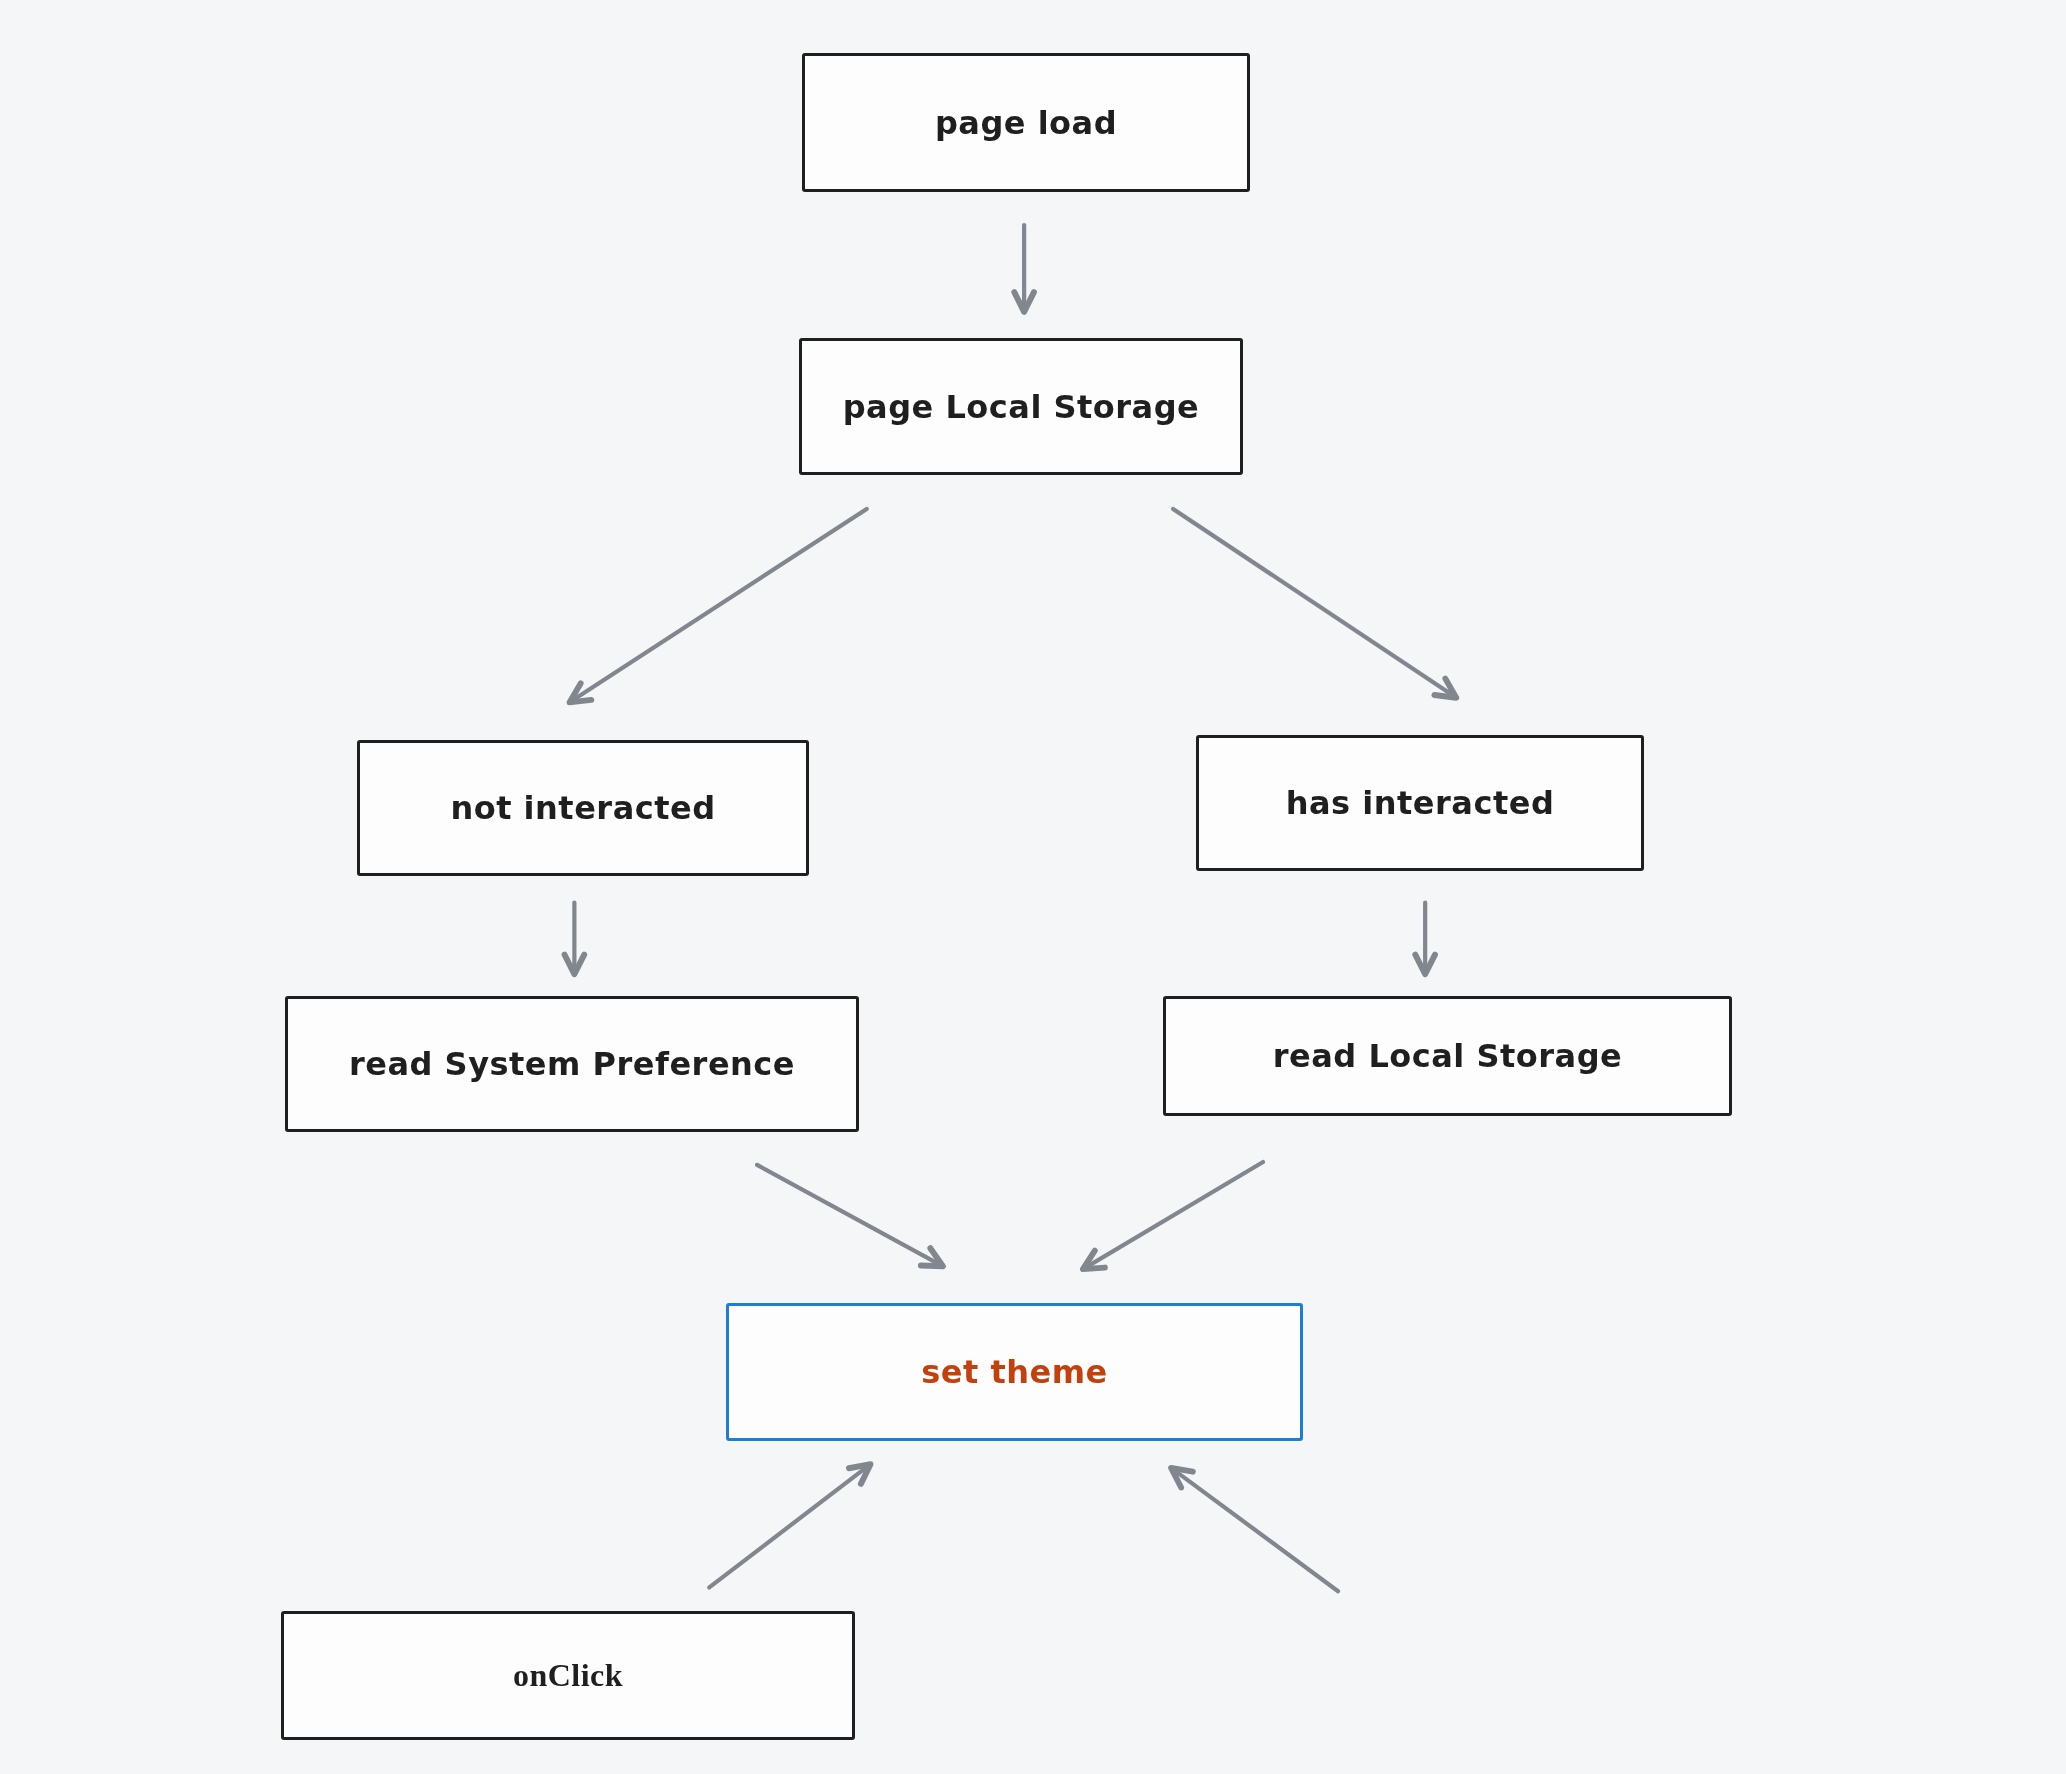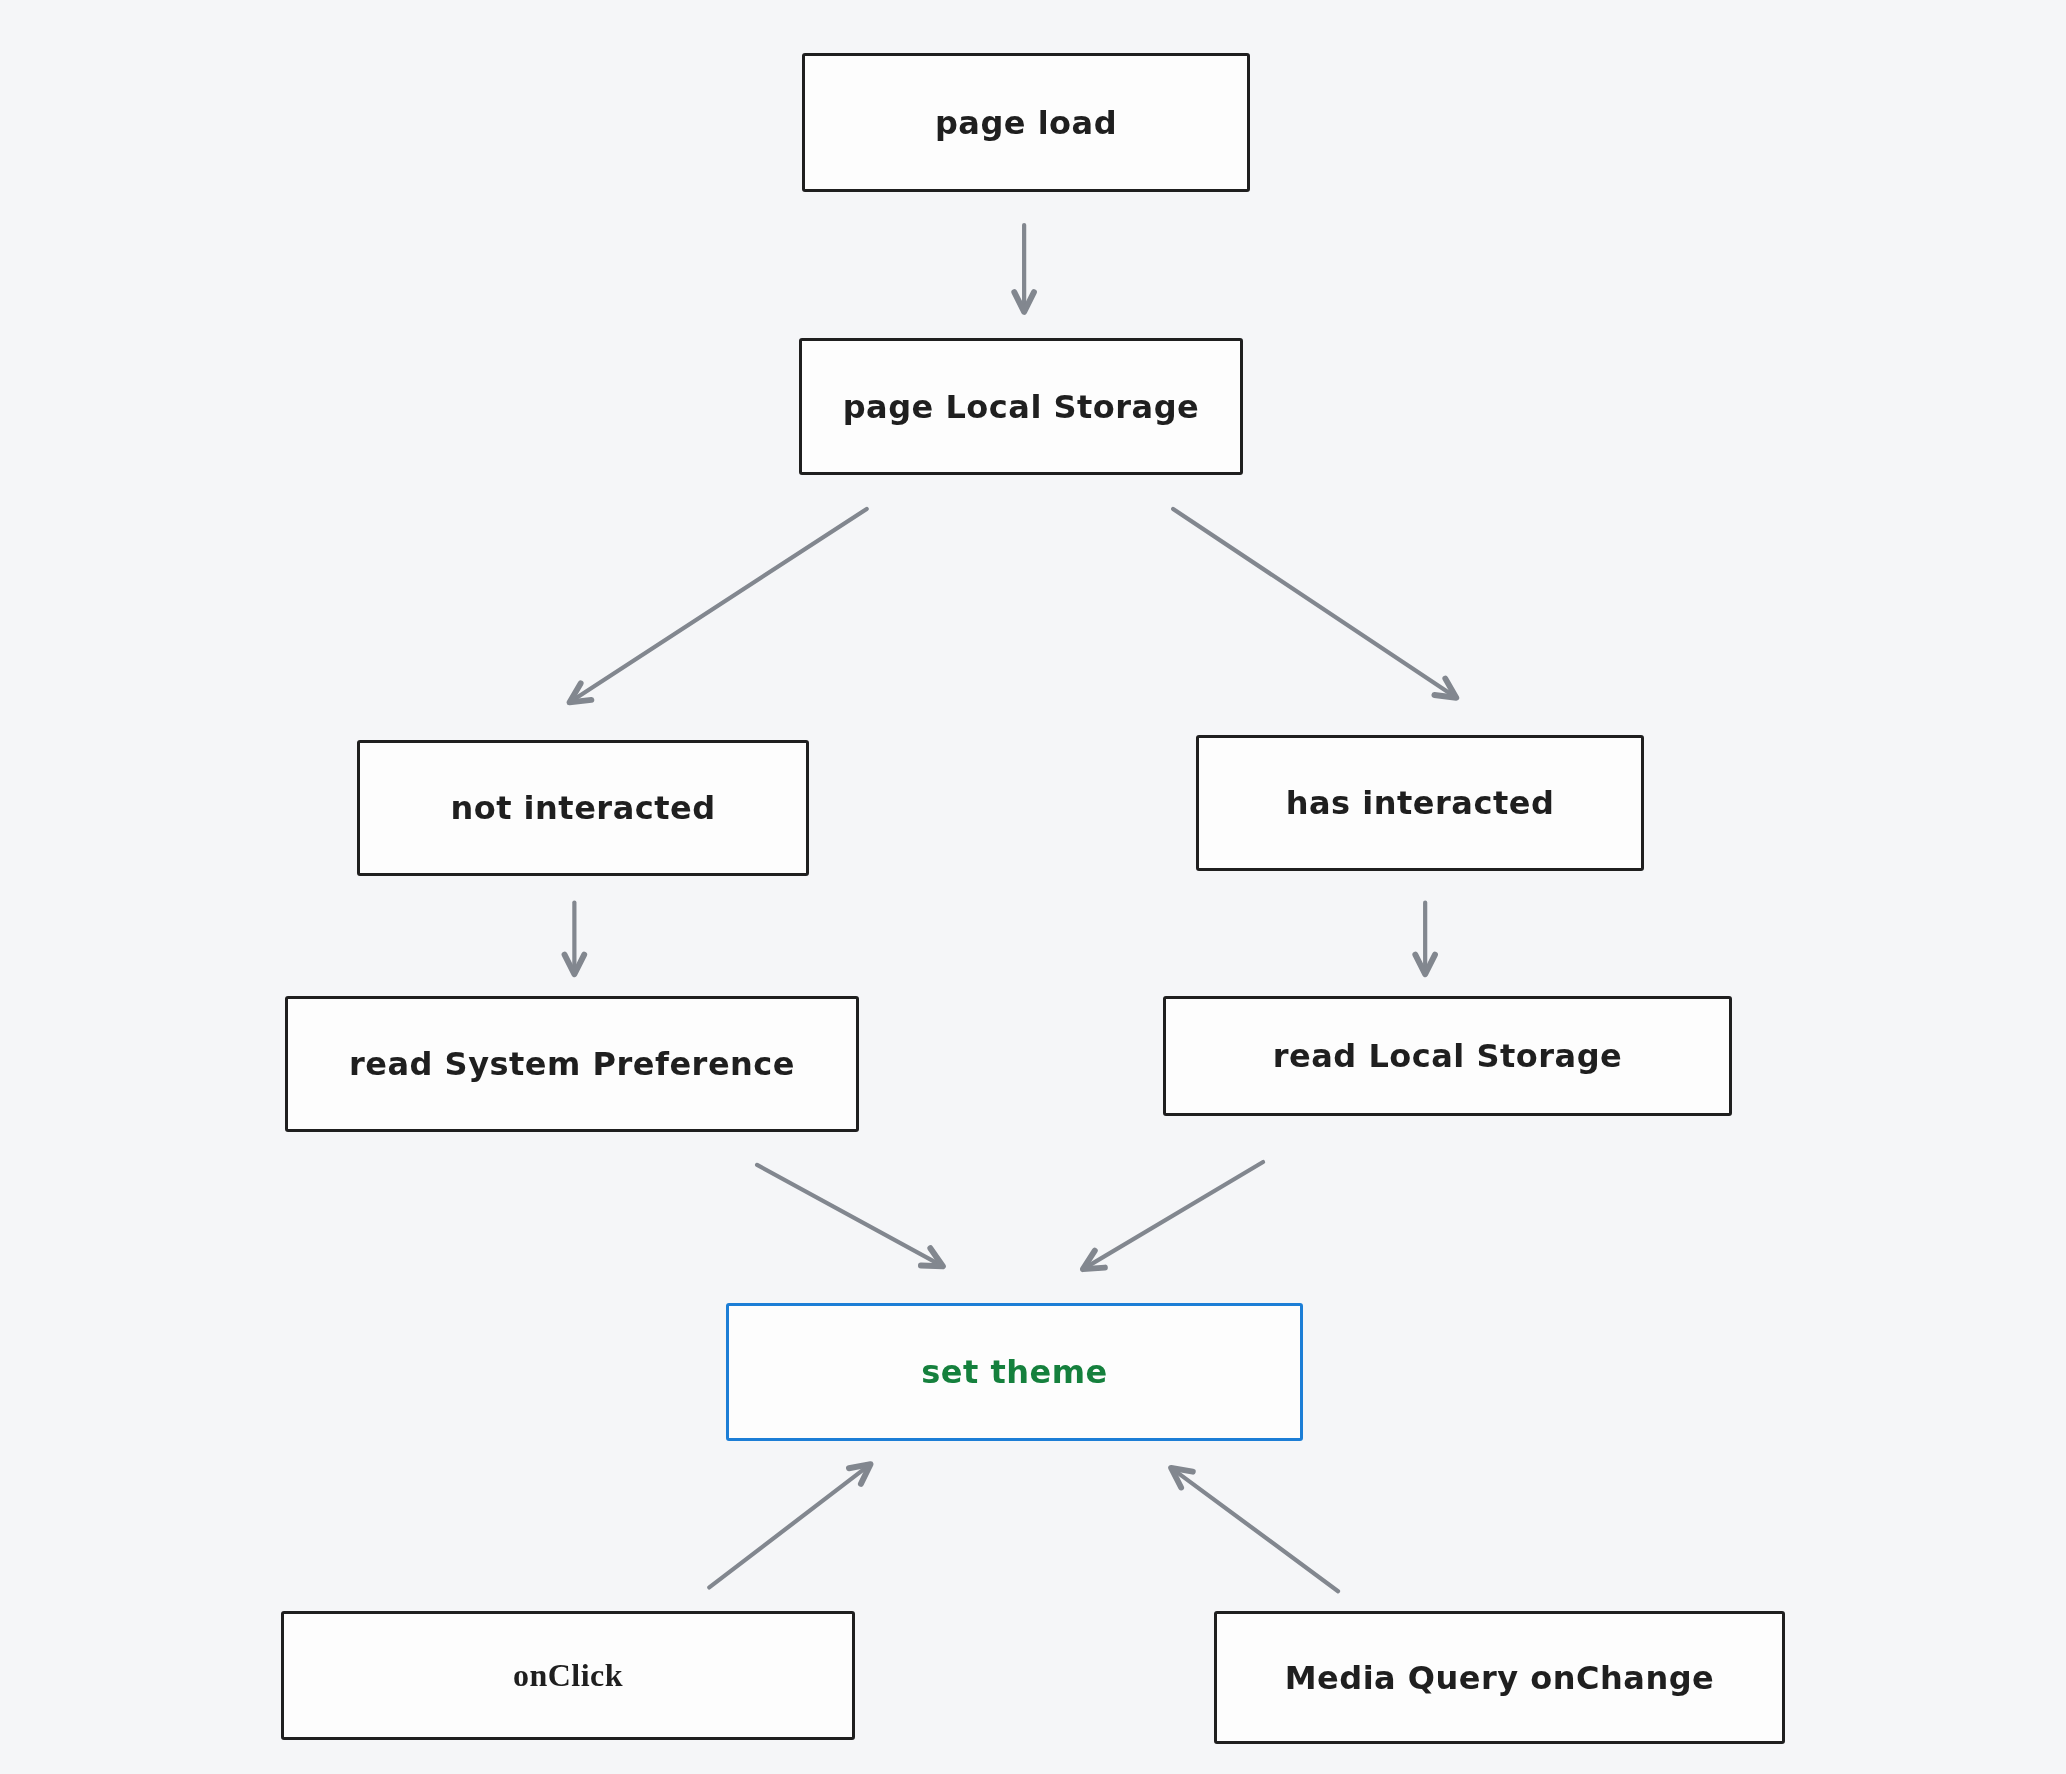--- a/index.html
+++ b/index.html
@@ -38,21 +38,21 @@
     border: 3.7px solid #1f1f1f;
     border-radius: 3px;
     font-size: 32px;
     font-weight: bold;
     color: #1f1f1f;
     letter-spacing: 0.5px;
     text-align: center;
   }
   .node.accent {
     border-color: #1c7ed6;
-    color: #15803d;
+    color: #c2410c;
   }
   
   #n-page-load              { left: 802px;  top: 53px;   width: 448px; height: 139px; }
   #n-check-local-storage    { left: 799px;  top: 338px;  width: 444px; height: 137px; }
   #n-not-interacted         { left: 357px;  top: 740px;  width: 452px; height: 136px; }
   #n-has-interacted         { left: 1196px; top: 735px;  width: 448px; height: 136px; }
   #n-read-system-preference { left: 285px;  top: 996px; width: 574px; height: 136px; }
   #n-read-local-storage     { left: 1163px; top: 996px; width: 569px; height: 120px; }
   #n-set-theme              { left: 726px;  top: 1303px; width: 577px; height: 138px; }
   #n-onclick                { left: 281px;  top: 1611px; width: 574px; height: 129px; font-family: Liberation Serif, serif; }
@@ -106,18 +106,15 @@
   </div>
 
   <div class="node accent" id="n-set-theme">
     <span>set theme</span>
   </div>
 
   <div class="node" id="n-onclick">
     <span>onClick</span>
   </div>
 
-  <div class="node" id="n-media-query-onchange">
-    <span>Media Query onChange</span>
-  </div>
 
 </div>
 
 
 </body></html>

